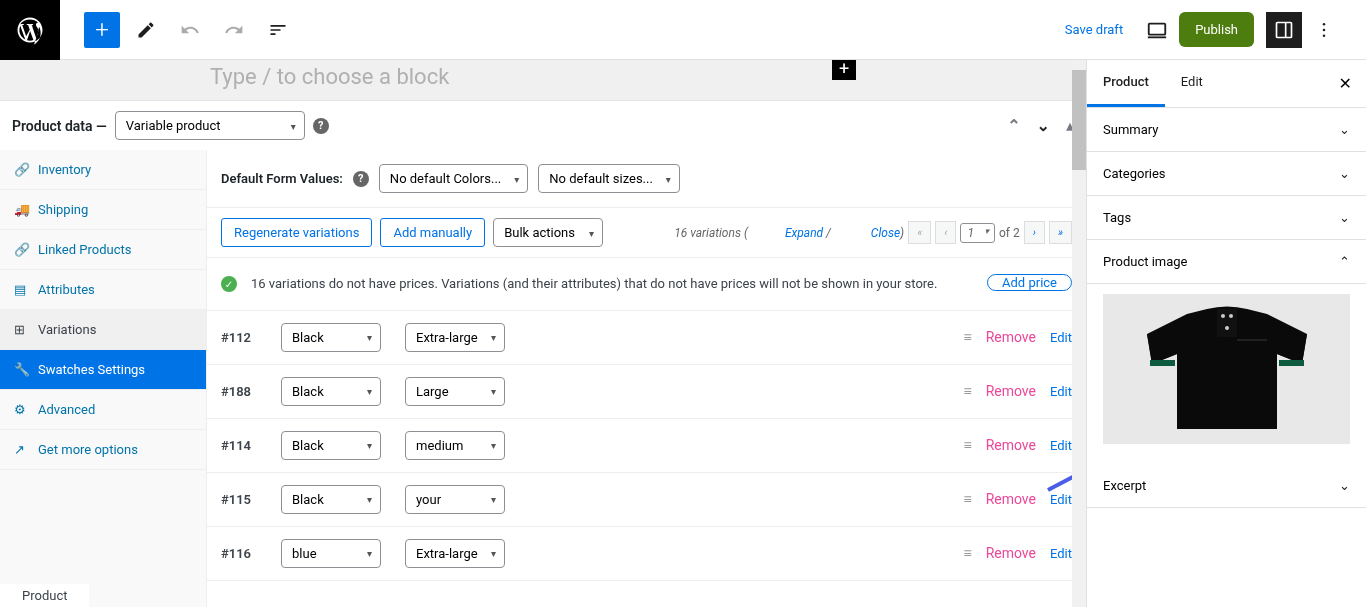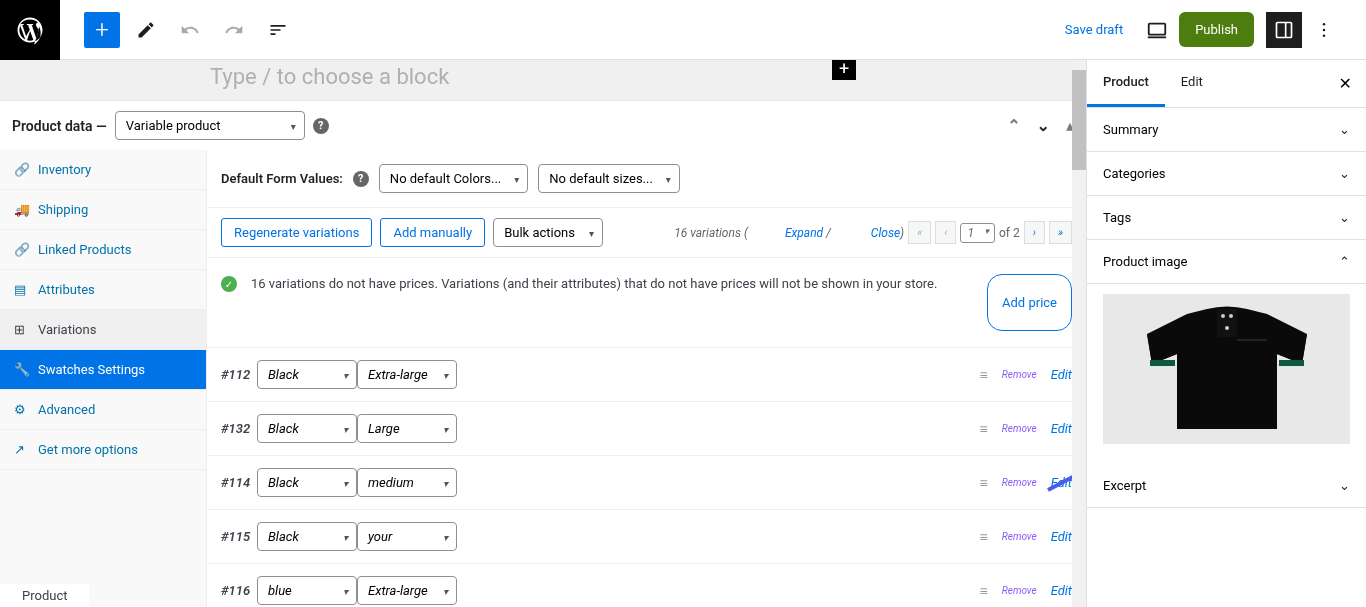--- a/index.html
+++ b/index.html
@@ -53,29 +53,29 @@
 .pagination { margin-left: auto; display: flex; align-items: center; gap: 4px; font-size: 12px; color: #666; font-style: italic; }
 .pag-link { color: #0073e6; cursor: pointer; padding-left: 37px; }
 .pag-btn { border: 1px solid #ddd; background: #f6f7f7; padding: 4px 8px; color: #a7aaad; font-size: 11px; }
 .pag-btn.act { color: #0073e6; }
 .pag-sel { border: 1px solid #8c8f94; border-radius: 3px; padding: 2px 20px 2px 6px; font-size: 12px; position: relative; }
 .pag-sel::after { content: "▾"; position: absolute; right: 5px; font-size: 9px; }
 
 .notice { display: flex; align-items: flex-start; gap: 14px; padding: 16px 14px; border-bottom: 1px solid #eee; position: relative; }
 .check-icon { width: 16px; height: 16px; border-radius: 50%; background: #4caf50; color: #fff; font-size: 10px; display: flex; align-items: center; justify-content: center; margin-top: 2px; flex-shrink: 0; }
 .notice-text { font-size: 13px; color: #3c434a; line-height: 1.5; flex: 1; }
-.add-price-btn { border: 1px solid #0073e6; color: #0073e6; background: #fff; padding: 20px 14px; font-size: 13px; border-radius: 15px; cursor: pointer; }
-
-.var-row { display: flex; align-items: center; gap: 0; padding: 12px 14px; border-bottom: 1px solid #eee; font-style: italic; }
+.add-price-btn { border: 1px solid #0073e6; color: #0073e6; background: #fff; padding: 0 14px; font-size: 13px; border-radius: 15px; cursor: pointer; }
+
+.var-row { display: flex; align-items: center; gap: 24px; padding: 12px 14px; border-bottom: 1px solid #eee; }
 .var-id { font-size: 13px; font-weight: 600; color: #3c434a; min-width: 36px; }
 .vsel { border: 1px solid #8c8f94; border-radius: 4px; padding: 6px 26px 6px 10px; font-size: 13px; background: #fff; cursor: pointer; position: relative; min-width: 100px; }
 .vsel::after { content: "▾"; position: absolute; right: 8px; top: 50%; transform: translateY(-50%); font-size: 10px; color: #555; }
 .var-actions { margin-left: auto; display: flex; align-items: center; gap: 14px; }
 .drag-icon { color: #999; font-size: 14px; cursor: grab; }
-.remove-link { color: #8b5cf6; font-size: 10px; cursor: pointer; }
+.remove-link { color: #ec4899; font-size: 14px; cursor: pointer; }
 .edit-link { color: #0073e6; font-size: 13px; cursor: pointer; }
 
 
 .arrow-annotation { position: absolute; top: 280px; left: 836px; pointer-events: none; }
 
 
 .rs-tabs { display: flex; border-bottom: 1px solid #e0e0e0; position: relative; }
 .rs-tab { padding: 14px 16px; font-size: 13px; color: #1e1e1e; cursor: pointer; }
 .rs-tab.active { border-bottom: 3px solid #0073e6; font-weight: 500; }
 .rs-close { margin-left: auto; padding: 14px 14px; cursor: pointer; }
@@ -236,21 +236,21 @@
           <span class="var-id">#112</span>
           <div class="vsel">Black</div>
           <div class="vsel">Extra-large</div>
           <div class="var-actions">
             <span class="drag-icon">≡</span>
             <span class="remove-link">Remove</span>
             <span class="edit-link">Edit</span>
           </div>
         </div>
         <div class="var-row">
-          <span class="var-id">#132</span>
+          <span class="var-id">#188</span>
           <div class="vsel">Black</div>
           <div class="vsel">Large</div>
           <div class="var-actions">
             <span class="drag-icon">≡</span>
             <span class="remove-link">Remove</span>
             <span class="edit-link">Edit</span>
           </div>
         </div>
         <div class="var-row">
           <span class="var-id">#114</span>

